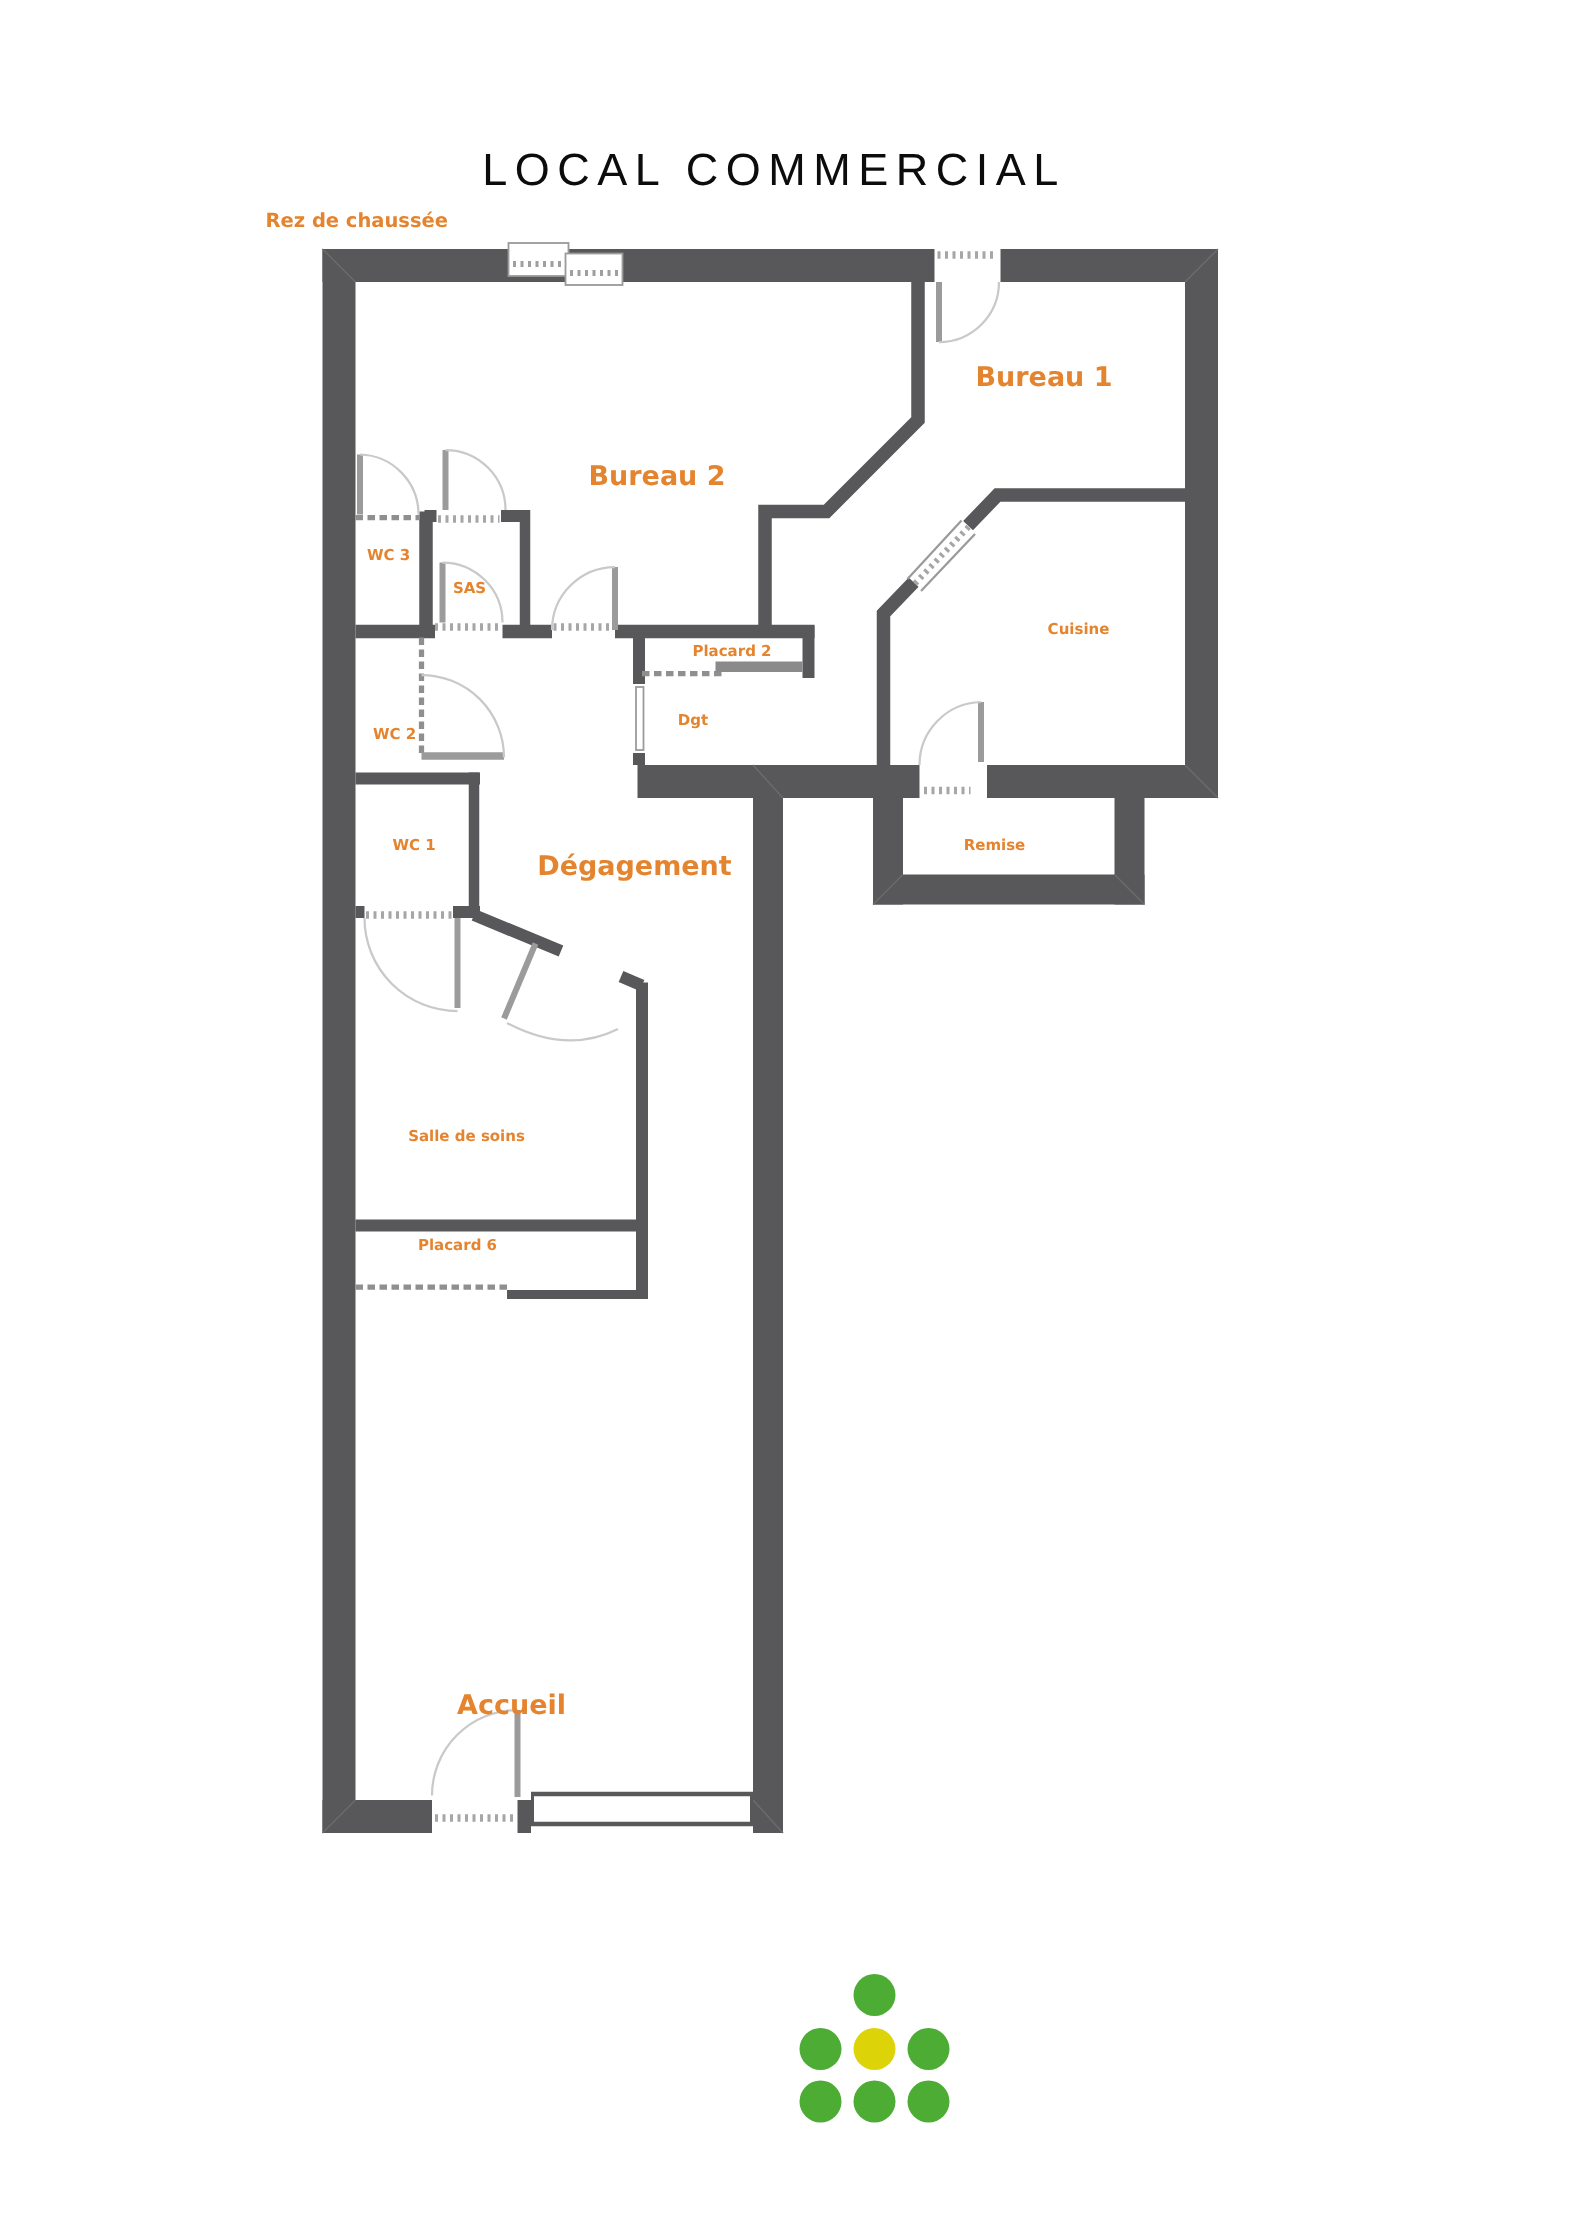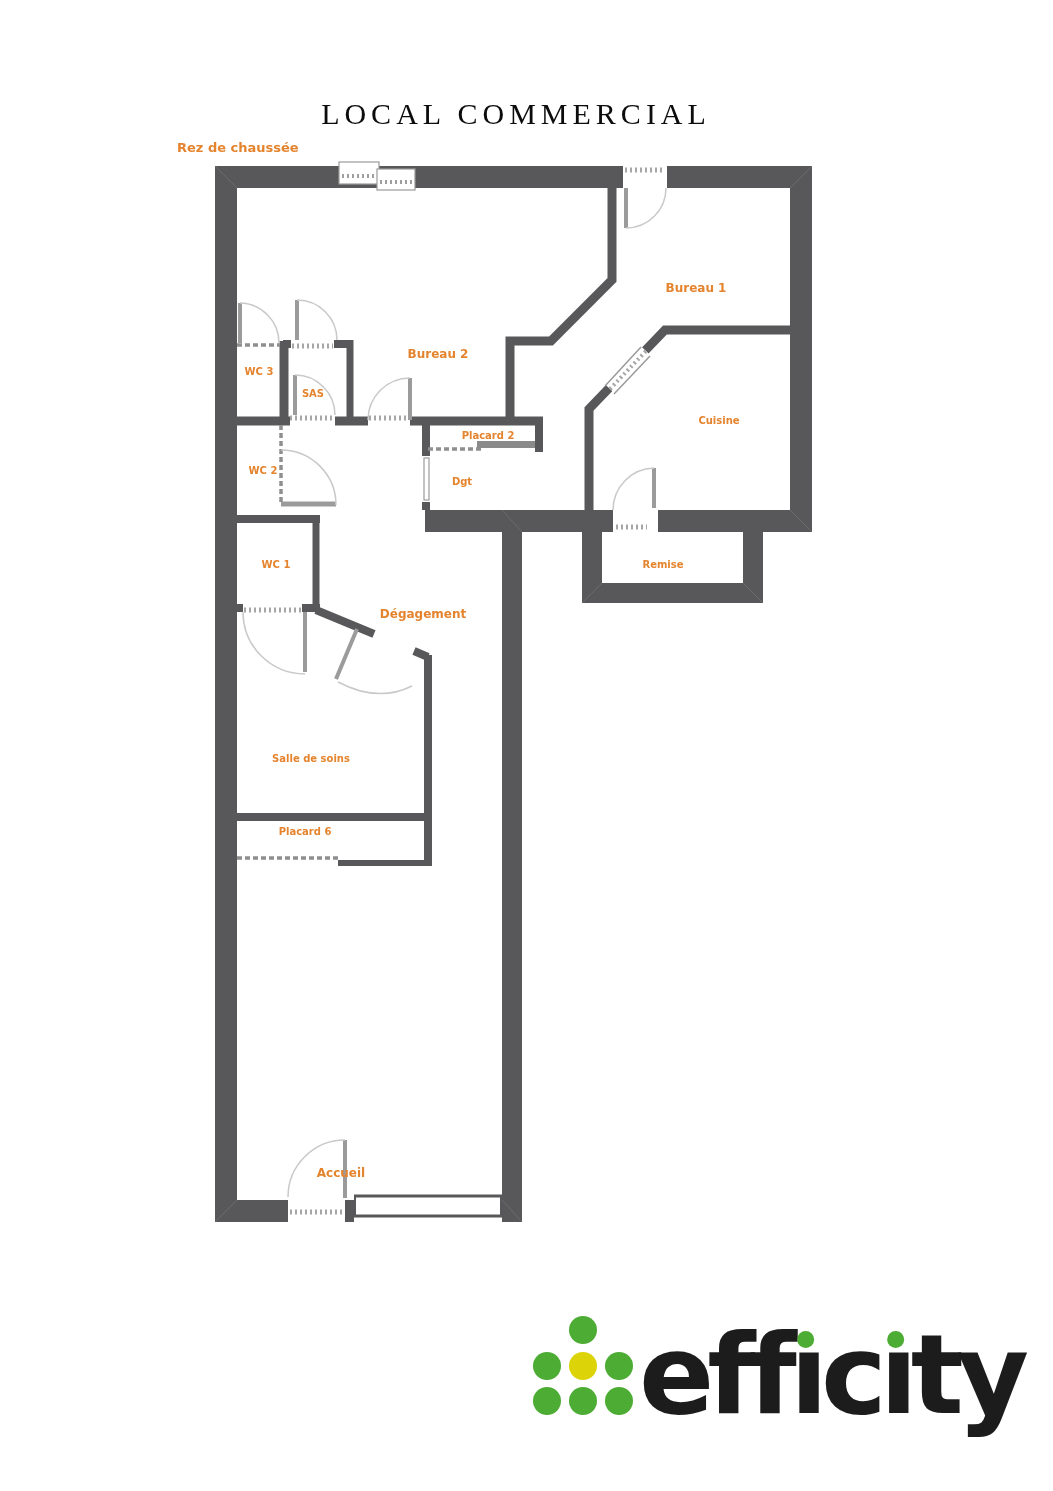--- a/index.html
+++ b/index.html
@@ -13,33 +13,33 @@
     --logo-yellow:#DCD408;
     --logo-text:#1C1C1C;
   }
   html,body{margin:0;padding:0;}
   body{
     width:1053px;height:1491px;position:relative;background:#ffffff;
     font-family:"DejaVu Sans","Liberation Sans",sans-serif;overflow:hidden;
   }
   .page-title{
     position:absolute;left:516px;top:114px;transform:translate(-50%,-50%);
-    font-family:Liberation Serif, serif;
+    font-family:Liberation Sans, sans-serif;
     font-size:30px;font-weight:500;letter-spacing:5px;color:#0c0c0c;white-space:nowrap;
   }
   .floor-label{
     position:absolute;left:177px;top:140px;
     font-size:13px;font-weight:600;color:var(--orange);white-space:nowrap;
   }
   .plan-svg{position:absolute;left:0;top:0;}
   .room-label{
     position:absolute;transform:translate(-50%,-50%);
     color:var(--orange);font-weight:600;white-space:nowrap;font-size:10px;
   }
-  .room-label.lg{font-size:12px;margin-top:36px;}
+  .room-label.lg{font-size:18px;}
   
   .logo{position:absolute;left:525px;top:1316px;width:500px;height:130px;}
   .logo-dots{position:absolute;left:0;top:0;width:108px;height:99px;}
   .dot{position:absolute;width:28px;height:28px;border-radius:50%;background:var(--logo-green);}
   .dot.yellow{background:var(--logo-yellow);}
   .d1{left:44px;top:0;}
   .d2{left:8px;top:36px;} .d3{left:44px;top:36px;} .d4{left:80px;top:36px;}
   .d5{left:8px;top:71px;} .d6{left:44px;top:71px;} .d7{left:80px;top:71px;}
   .logo-text{
     position:absolute;left:114px;top:3px;
@@ -182,35 +182,32 @@
     <rect x="424" y="458" width="5" height="42" fill="#ffffff" stroke="#9B9B9B" stroke-width="1.2"></rect>
   </g>
 </svg>
 
 <div class="room-label lg" style="left:438px;top:318px">Bureau 2</div>
 <div class="room-label lg" style="left:696px;top:252px">Bureau 1</div>
 <div class="room-label" style="left:259px;top:371px">WC 3</div>
 <div class="room-label" style="left:313px;top:393px">SAS</div>
 <div class="room-label" style="left:719px;top:420px">Cuisine</div>
 <div class="room-label" style="left:488px;top:435px">Placard 2</div>
-<div class="room-label" style="left:263px;top:470px">WC 2</div>
+<div class="room-label" style="left:263px;top:490px">WC 2</div>
 <div class="room-label" style="left:462px;top:481px">Dgt</div>
 <div class="room-label" style="left:276px;top:564px">WC 1</div>
 <div class="room-label lg" style="left:423px;top:578px">Dégagement</div>
 <div class="room-label" style="left:663px;top:564px">Remise</div>
 <div class="room-label" style="left:311px;top:758px">Salle de soins</div>
 <div class="room-label" style="left:305px;top:831px">Placard 6</div>
 <div class="room-label lg" style="left:341px;top:1137px">Accueil</div>
 
 <div class="logo">
   <div class="logo-dots">
     <div class="dot d1"></div>
     <div class="dot d2"></div>
     <div class="dot d3 yellow"></div>
     <div class="dot d4"></div>
     <div class="dot d5"></div>
     <div class="dot d6"></div>
     <div class="dot d7"></div>
   </div>
-  <div class="logo-text">
-    <span>eff</span><span class="ii"><span>ı</span><span class="idot"></span></span><span>c</span><span class="ii"><span>ı</span><span class="idot"></span></span><span>ty</span>
-  </div>
 </div>
 
 </body></html>

